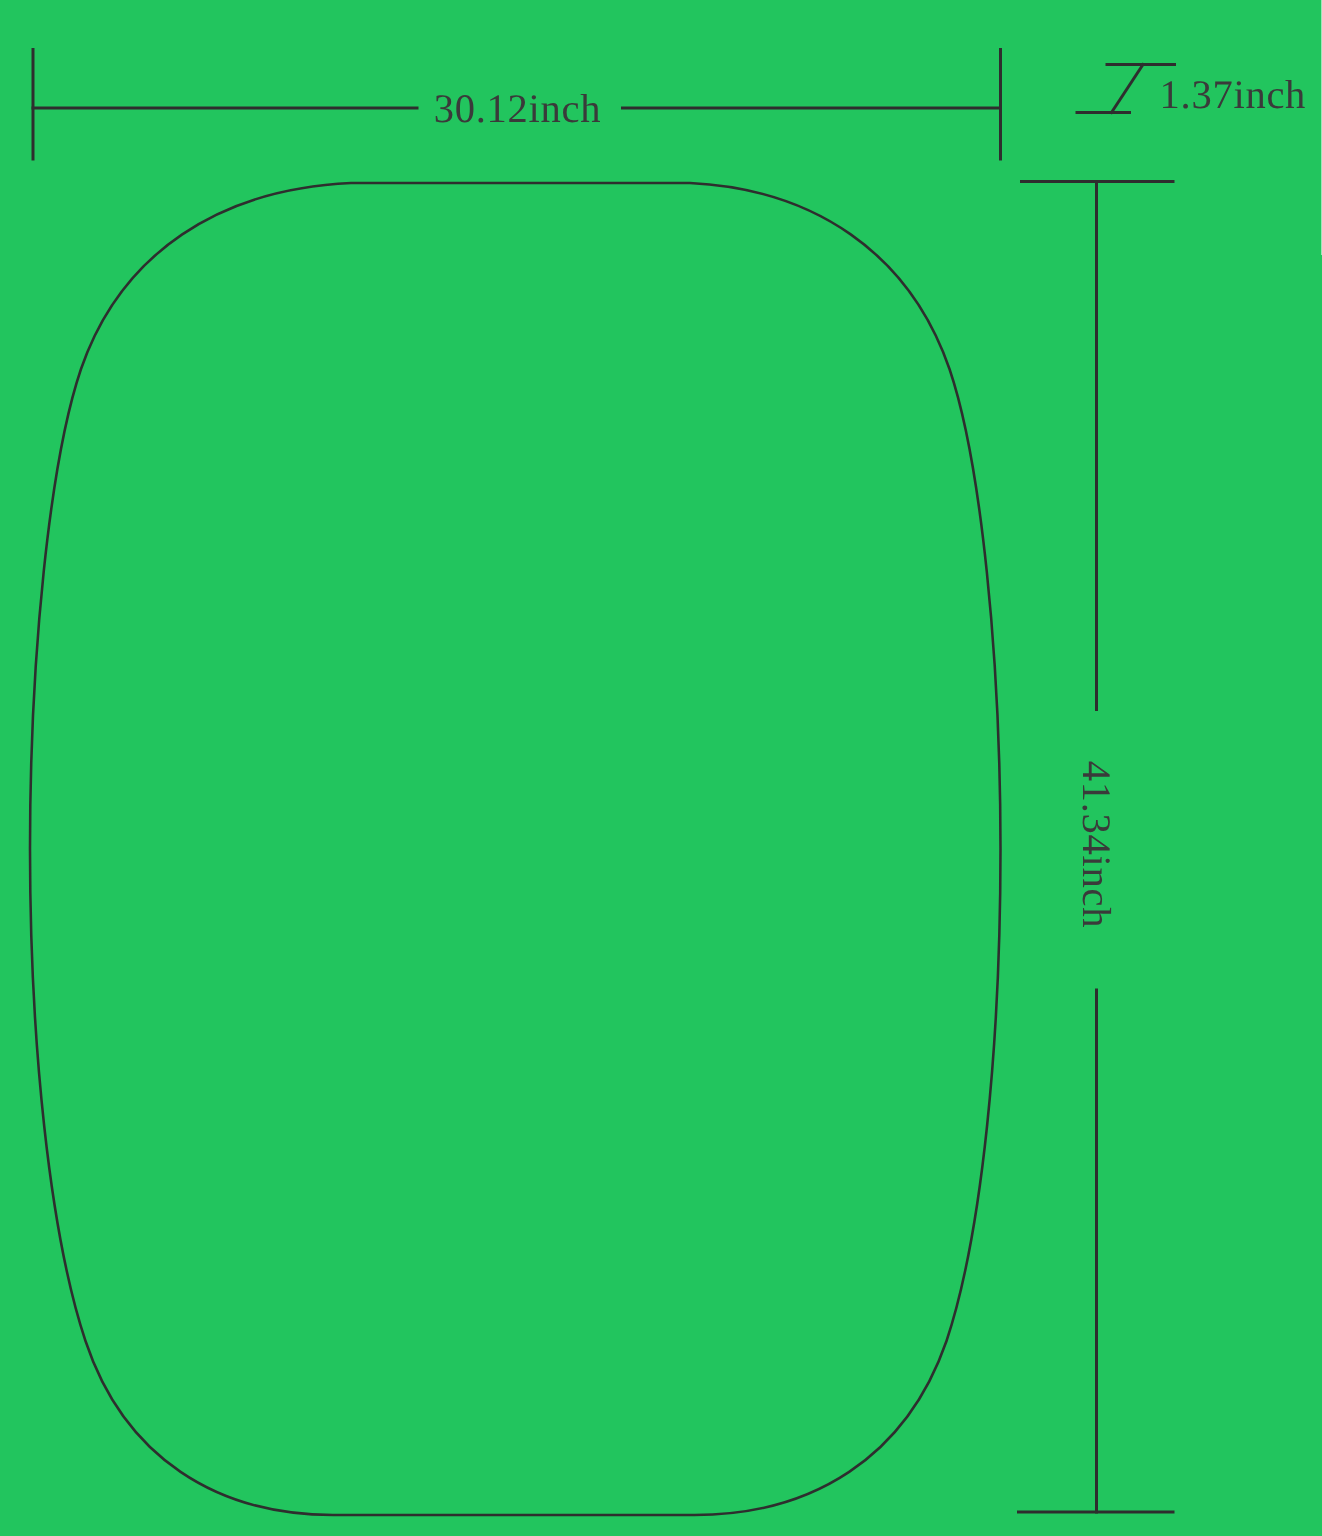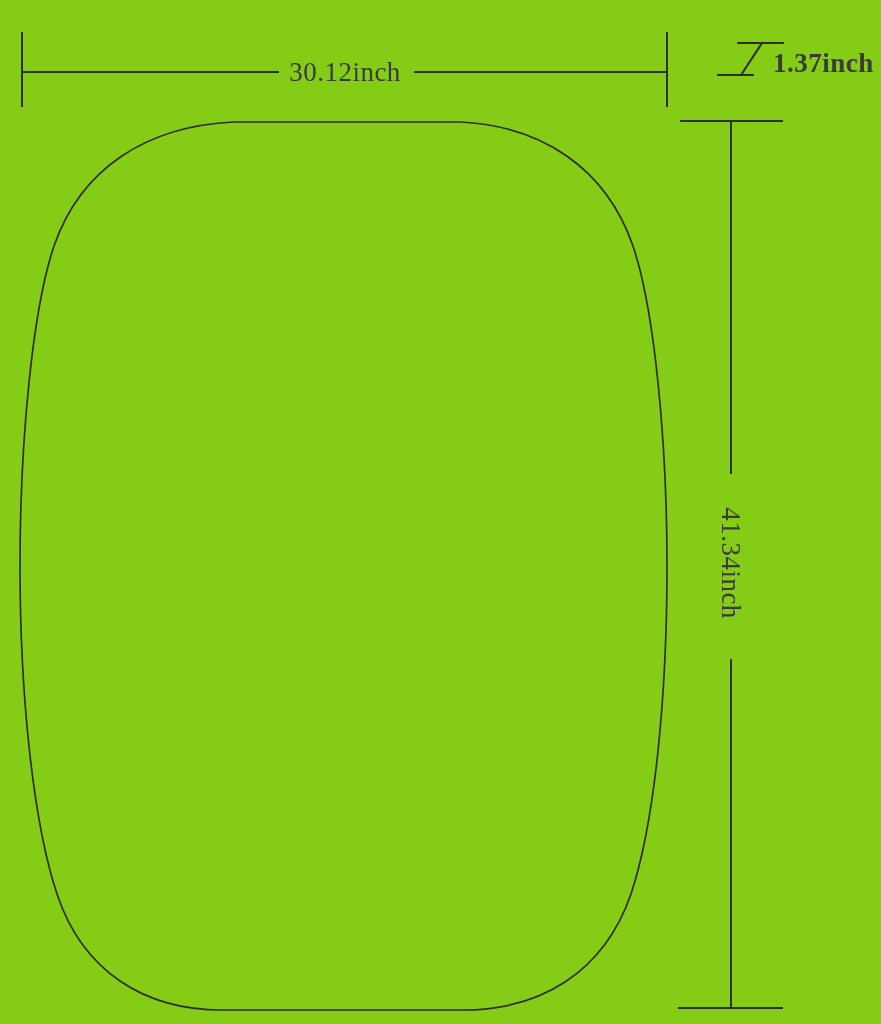--- a/index.html
+++ b/index.html
@@ -4,21 +4,21 @@
 <style>
   html, body {
     margin: 0;
     padding: 0;
     background: #ffffff;
   }
   .canvas {
     position: relative;
     width: 881px;
     height: 1024px;
-    background: #84cc16;
+    background: #22c55e;
     overflow: hidden;
     font-family: "Liberation Serif", "DejaVu Serif", serif;
   }
   .diagram-svg {
     position: absolute;
     left: 0;
     top: 0;
     width: 881px;
     height: 1024px;
   }
@@ -32,21 +32,20 @@
   }
   .dim-label.width {
     left: 270px;
     top: 56px;
     width: 150px;
     text-align: center;
   }
   .dim-label.thickness {
     left: 773px;
     top: 47px;
-    font-weight: bold;
   }
   .dim-label.height {
     left: 655px;
     top: 546px;
     width: 150px;
     height: 34px;
     text-align: center;
     transform: rotate(90deg);
     transform-origin: 50% 50%;
   }

